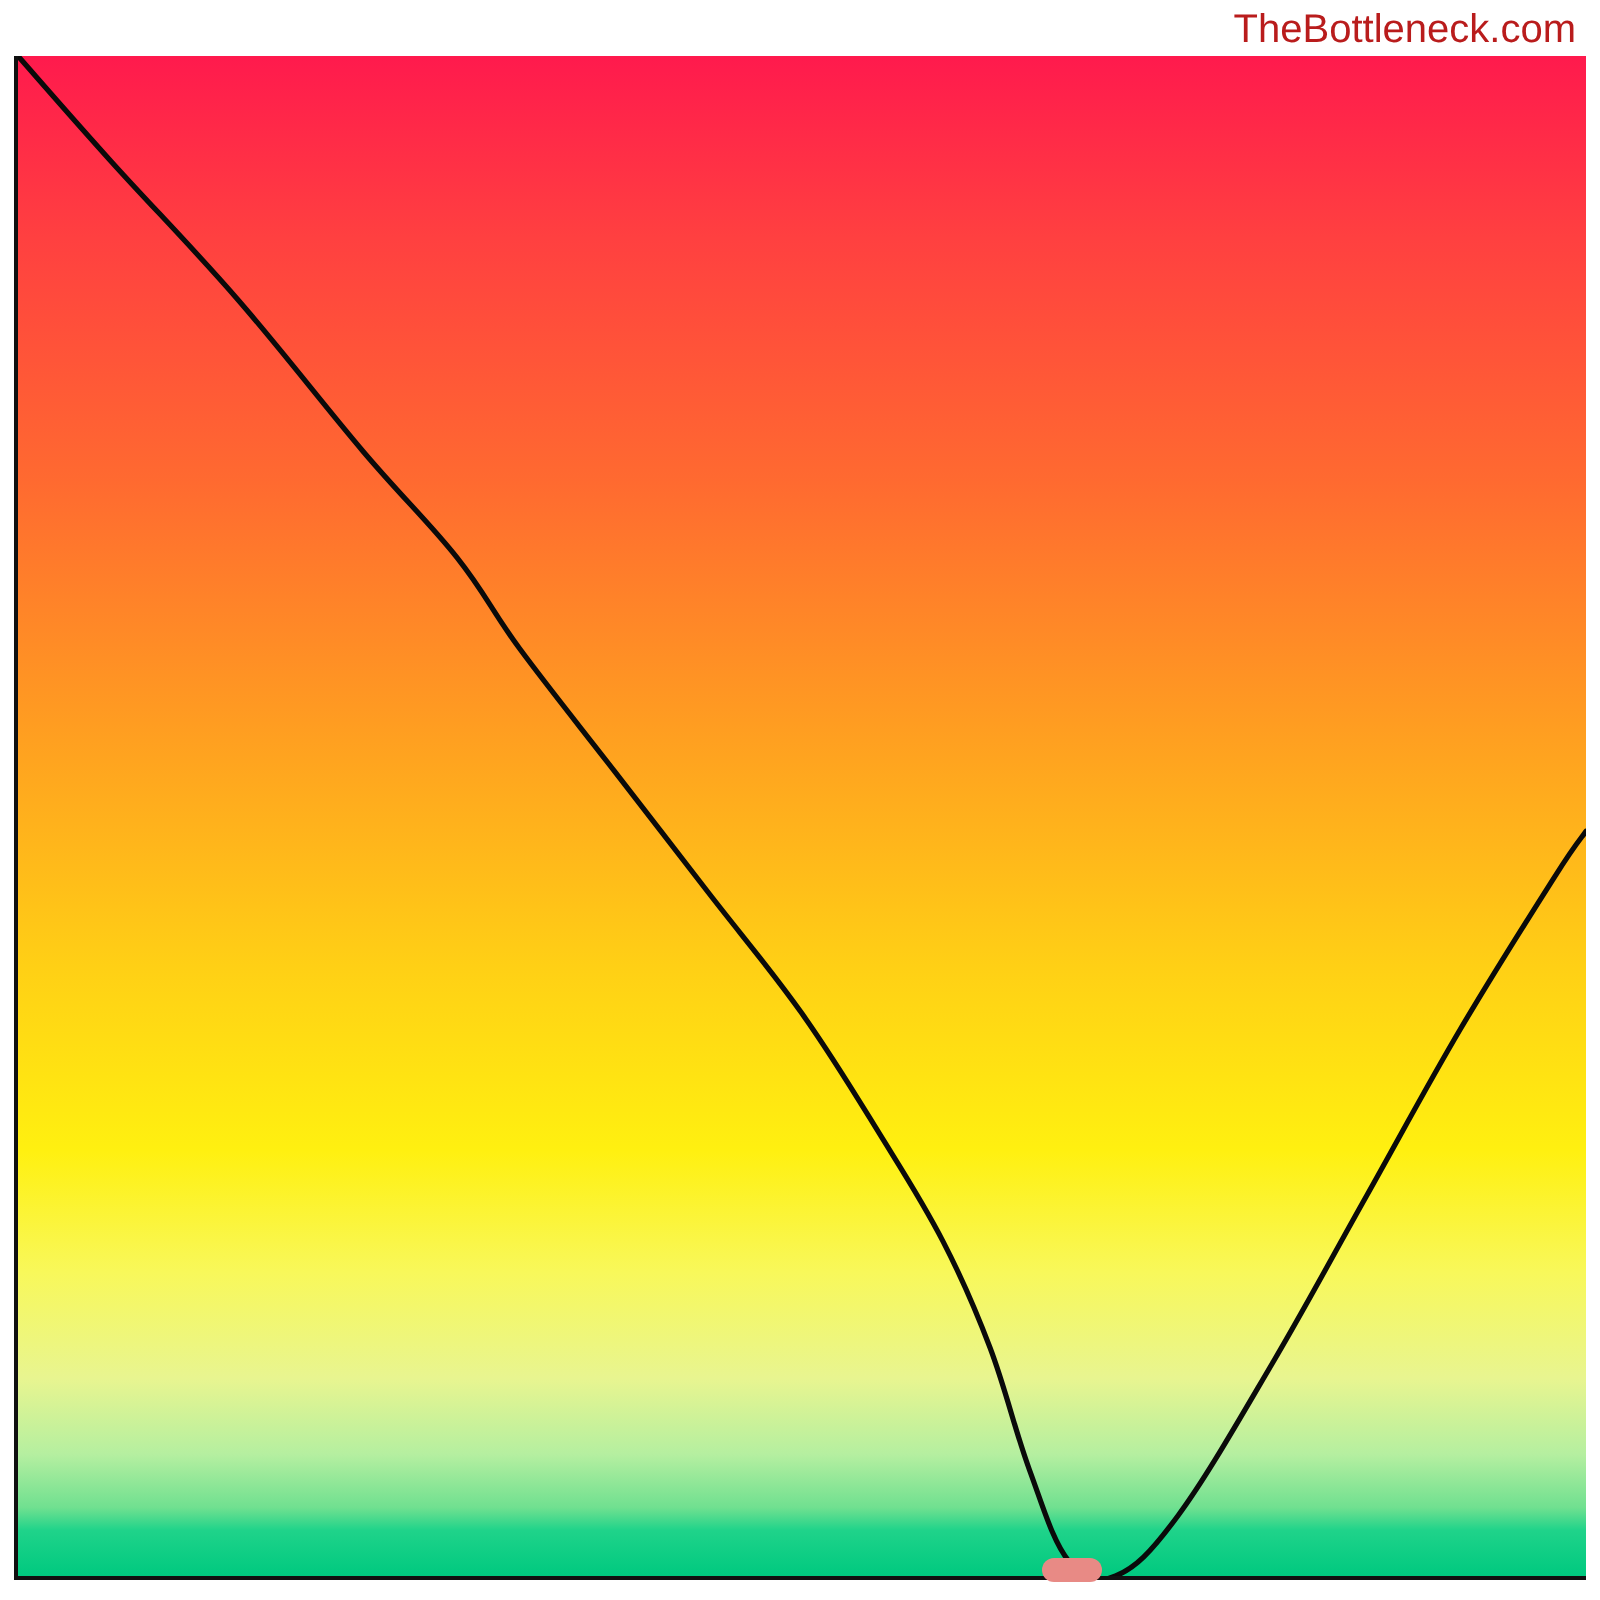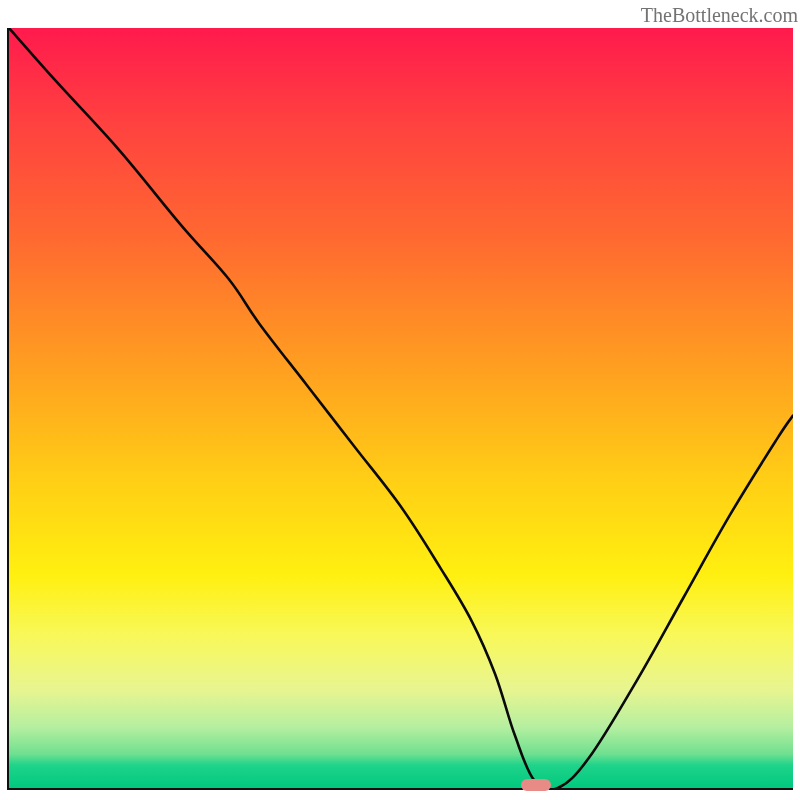--- a/index.html
+++ b/index.html
@@ -6,24 +6,24 @@
   html, body { width: 800px; height: 800px; overflow: hidden; }
   .chart-container {
     position: relative;
     width: 800px;
     height: 800px;
     background: #ffffff;
   }
   .watermark {
     position: absolute;
     top: 4px;
-    right: 2px;
-    font-family: Liberation Serif, serif;
+    right: 12px;
+    font-family: Liberation Sans, sans-serif;
     font-size: 20px;
-    color: #737373;
+    color: #b91c1c;
     z-index: 3;
   }
   .plot-area {
     position: absolute;
     left: 7px;
     top: 28px;
     width: 786px;
     height: 762px;
     background: linear-gradient(to bottom,
        #ff1a4d 0%,

